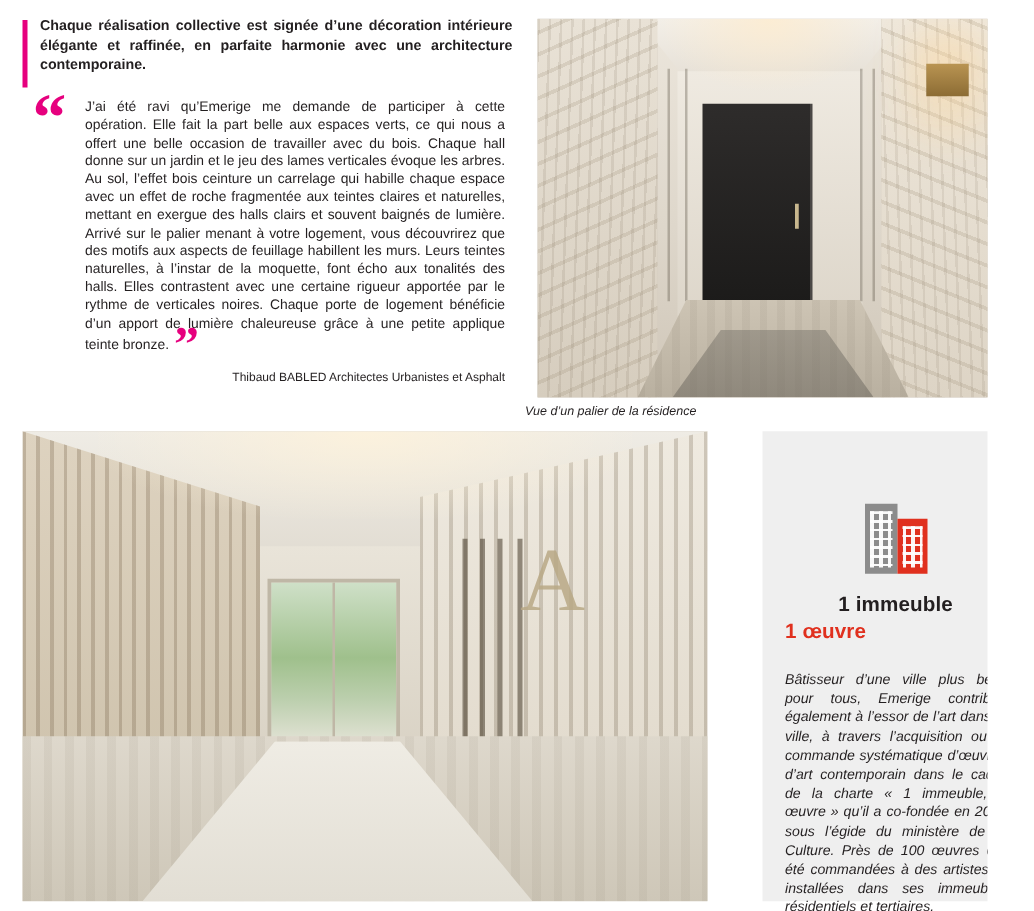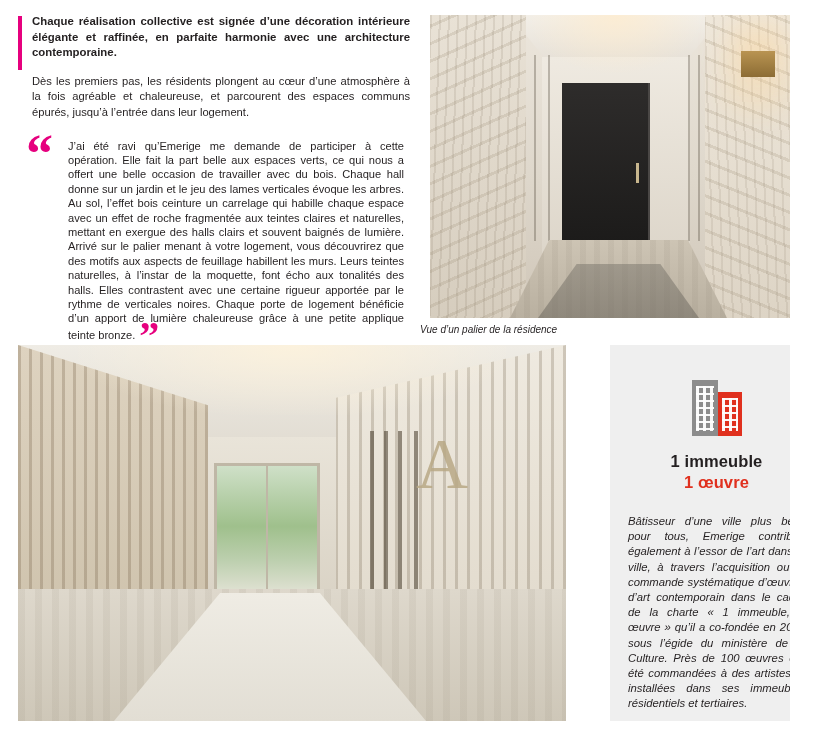--- a/index.html
+++ b/index.html
@@ -298,21 +298,21 @@
   }
 
   
   .panel {
     position: absolute;
     left: 610px;
     top: 345px;
     width: 213px;
     height: 376px;
     background: #efefef;
-    padding: 21px 18px 18px 18px;
+    padding: 44px 18px 18px 18px;
   }
   .panel-logo {
     width: 100%;
     display: flex;
     justify-content: center;
     margin-top: 14px;
   }
   .logo-mark {
     position: relative;
     width: 50px;
@@ -340,21 +340,21 @@
   }
   .panel-title {
     text-align: center;
     margin-top: 16px;
     font-size: 16.5px;
     font-weight: 700;
     color: #231f20;
     letter-spacing: .1px;
   }
   .panel-subtitle {
-    text-align: center;
+    text-align: left;
     margin-top: 2px;
     font-size: 16.5px;
     font-weight: 700;
     color: #e0301e;
     letter-spacing: .1px;
   }
   .panel-body {
     margin-top: 22px;
     font-size: 11.3px;
     line-height: 15.2px;
@@ -368,21 +368,20 @@
 
 <div class="page">
 
   <div class="left-col">
 
     <div class="lede-wrap">
       <div class="lede-bar"></div>
       <p class="lede">Chaque réalisation collective est signée d’une décoration intérieure élégante et raffinée, en parfaite harmonie avec une architecture contemporaine.</p>
     </div>
 
-    <p class="para">Dès les premiers pas, les résidents plongent au cœur d’une atmosphère à la fois agréable et chaleureuse, et parcourent des espaces communs épurés, jusqu’à l’entrée dans leur logement.</p>
 
     <div class="quote-block">
       <span class="quote-open">“</span>
       <p class="quote-text"><span>J’ai été ravi qu’Emerige me demande de participer à cette opération. Elle fait la part belle aux espaces verts, ce qui nous a offert une belle occasion de travailler avec du bois. Chaque hall donne sur un jardin et le jeu des lames verticales évoque les arbres. Au sol, l’effet bois ceinture un carrelage qui habille chaque espace avec un effet de roche fragmentée aux teintes claires et naturelles, mettant en exergue des halls clairs et souvent baignés de lumière. Arrivé sur le palier menant à votre logement, vous découvrirez que des motifs aux aspects de feuillage habillent les murs. Leurs teintes naturelles, à l’instar de la moquette, font écho aux tonalités des halls. Elles contrastent avec une certaine rigueur apportée par le rythme de verticales noires. Chaque porte de logement bénéficie d’un apport de lumière chaleureuse grâce à une petite applique teinte bronze.</span><span class="quote-close">”</span></p>
       <p class="quote-credit">Thibaud BABLED Architectes Urbanistes et Asphalt</p>
     </div>
   </div>
 
   <div class="img-palier">
     <div class="palier-art">

